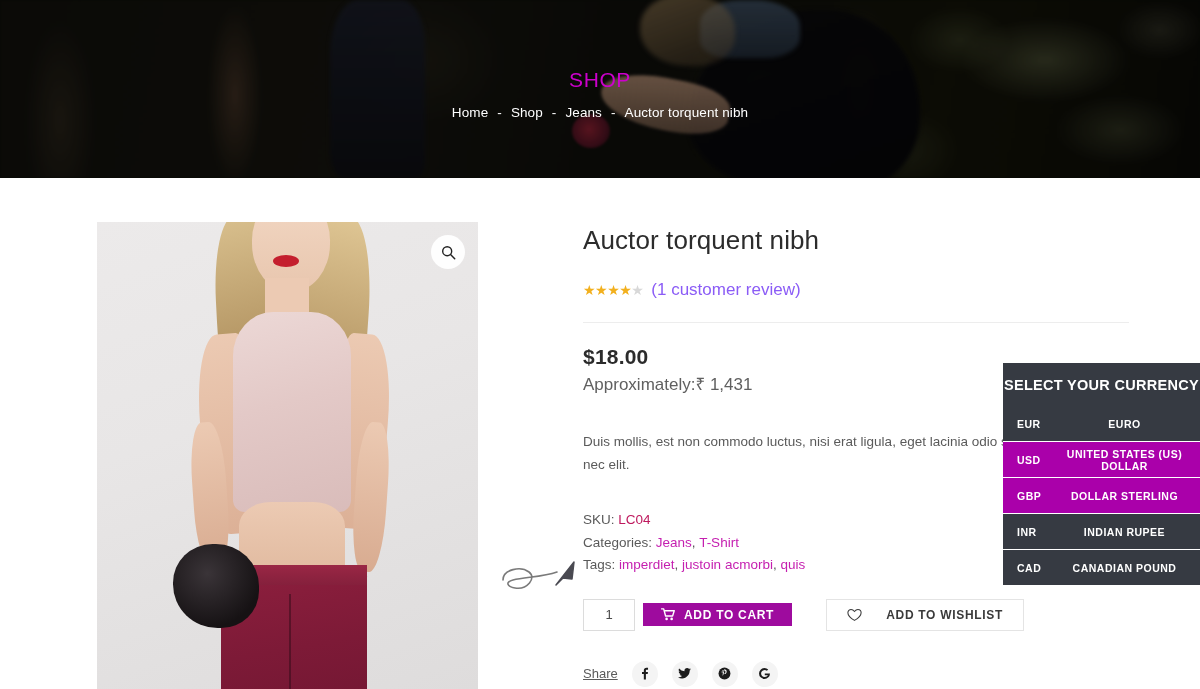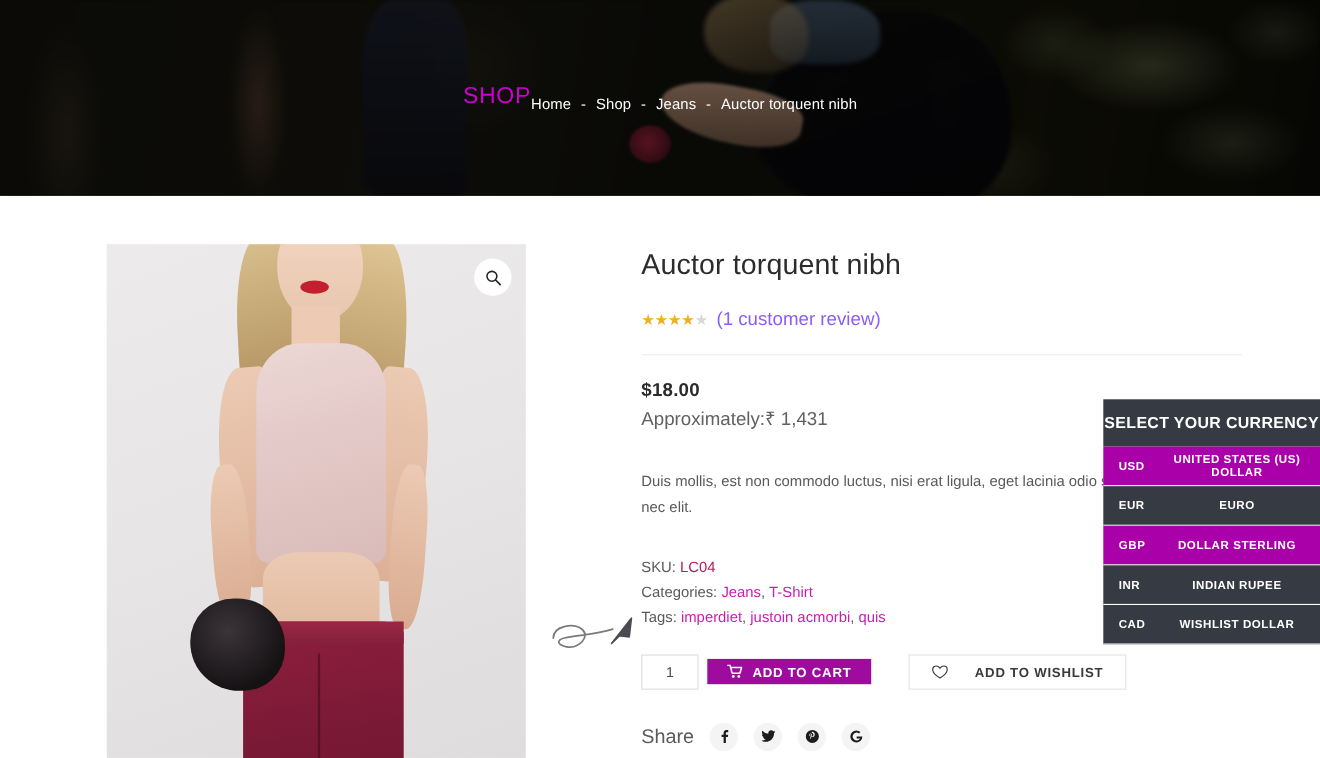--- a/index.html
+++ b/index.html
@@ -87,21 +87,21 @@
     background: linear-gradient(180deg, rgba(24,27,38,.9), rgba(12,13,18,.95));
     border-radius: 30% 25% 10% 15%;
     filter: blur(2px);
   }
   .hero-dim { position: absolute; inset: 0; background: rgba(0,0,0,.30); }
 
   .hero-content {
     position: absolute;
     inset: 0;
     display: flex;
-    flex-direction: row;
+    flex-direction: column;
     align-items: center;
     justify-content: center;
     padding-top: 10px;
   }
   .hero-title {
     color: #cc00cc;
     font-size: 21px;
     font-weight: 400;
     letter-spacing: .6px;
     margin-bottom: 13px;
@@ -269,21 +269,21 @@
     color: #8b5cf6;
     text-decoration: none;
   }
   .divider {
     height: 1px;
     background: #ededed;
     width: 546px;
     margin-bottom: 22px;
   }
   .price {
-    font-size: 17px;
+    font-size: 21px;
     font-weight: bold;
     color: #2b2b2b;
     letter-spacing: .2px;
   }
   .approx {
     font-size: 17px;
     color: #606060;
     margin-top: 3px;
   }
   .description {
@@ -348,21 +348,21 @@
     cursor: pointer;
     font-family: "Liberation Sans", sans-serif;
   }
 
   .share-row {
     margin-top: 30px;
     display: flex;
     align-items: center;
     gap: 14px;
   }
-  .share-label { font-size: 18px; color: #5a5a5a; }
+  .share-label { font-size: 13px; color: #5a5a5a; text-decoration: underline; }
   .social {
     width: 26px; height: 26px;
     border-radius: 50%;
     background: #f4f4f4;
     display: flex; align-items: center; justify-content: center;
     cursor: pointer;
   }
   .social svg { display: block; }
 
   
@@ -568,33 +568,33 @@
 </div>
 
 <svg class="cursor-anno" width="90" height="46" viewBox="0 0 90 46">
   <path d="M4 22 C4 11, 22 8, 30 14 C38 20, 28 32, 16 30 C8 28.5, 6 24, 14 22 C26 19, 44 19, 58 14" fill="none" stroke="#7a7a7a" stroke-width="1.6" stroke-linecap="round"></path>
   <path d="M57 27 L75 4 L73 21 L64 20 Z" fill="#4a4a52" stroke="#4a4a52" stroke-width="1.5" stroke-linejoin="round"></path>
 </svg>
 
 <div class="currency-widget">
   <div class="cur-header">SELECT YOUR CURRENCY</div>
 
+  <div class="cur-row">
+    <span class="cur-code">EUR</span>
+    <span class="cur-name">EURO</span>
+  </div>
   <div class="cur-row active">
     <span class="cur-code">USD</span>
     <span class="cur-name">UNITED STATES (US) DOLLAR</span>
   </div>
-  <div class="cur-row">
-    <span class="cur-code">EUR</span>
-    <span class="cur-name">EURO</span>
-  </div>
   <div class="cur-row active">
     <span class="cur-code">GBP</span>
     <span class="cur-name">DOLLAR STERLING</span>
   </div>
   <div class="cur-row">
     <span class="cur-code">INR</span>
     <span class="cur-name">INDIAN RUPEE</span>
   </div>
   <div class="cur-row">
     <span class="cur-code">CAD</span>
-    <span class="cur-name">WISHLIST DOLLAR</span>
+    <span class="cur-name">CANADIAN POUND</span>
   </div>
 </div>
 
 </body></html>

